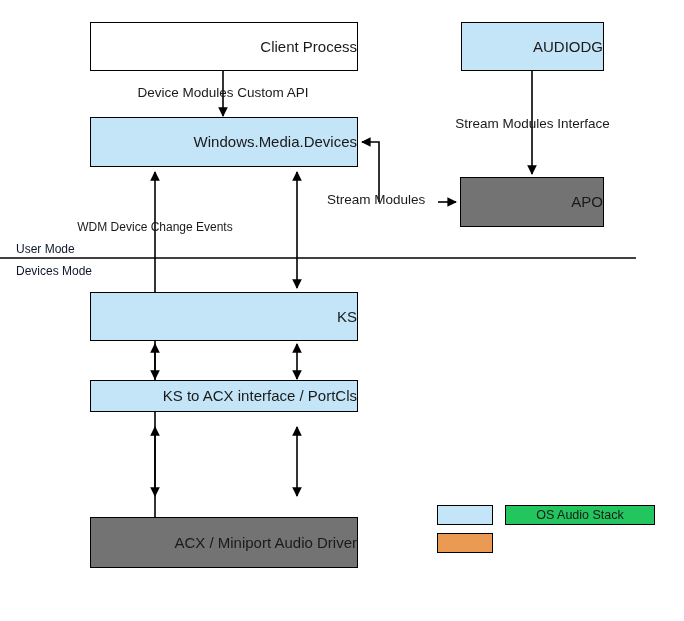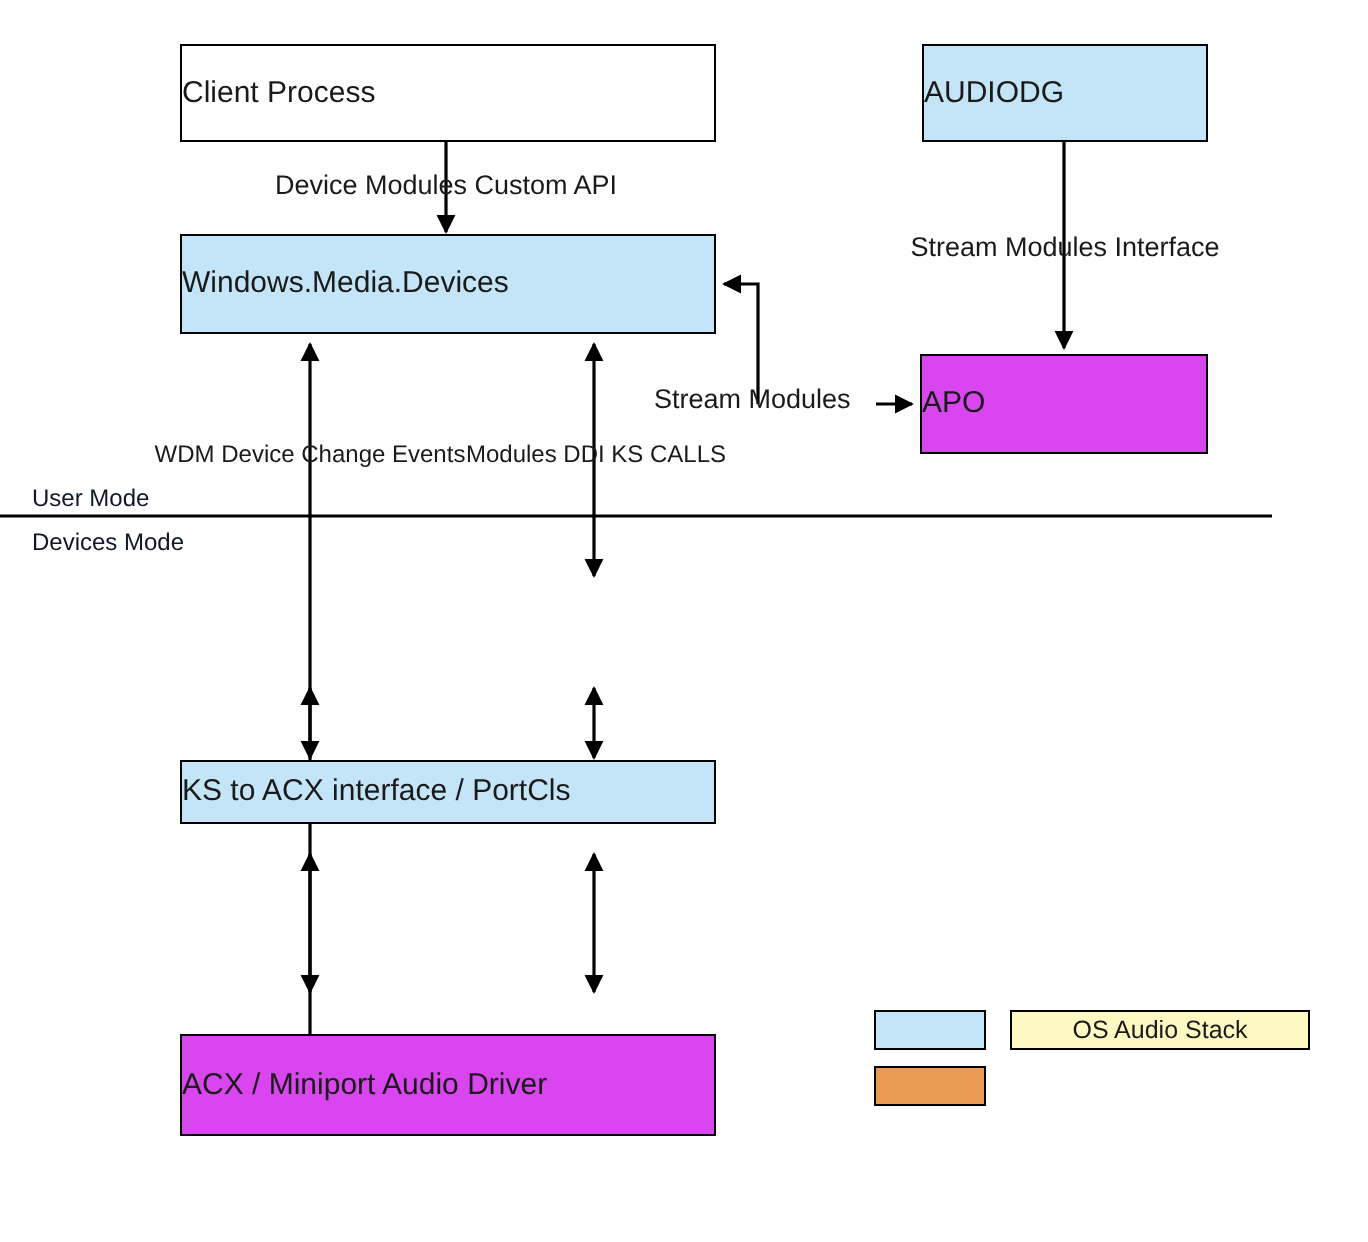--- a/index.html
+++ b/index.html
@@ -16,28 +16,28 @@
     height: 621px;
     background: #ffffff;
     overflow: hidden;
   }
   .node {
     position: absolute;
     box-sizing: border-box;
     border: 1.6px solid #000000;
     display: flex;
     align-items: center;
-    justify-content: flex-start;
+    justify-content: flex-end;
     text-align: center;
     color: #1a1a1a;
     line-height: 1.15;
   }
   .node.fill-white { background: #ffffff; }
   .node.fill-blue  { background: #c3e5f7; }
-  .node.fill-orange{ background: #d946ef; }
+  .node.fill-orange{ background: #737373; }
 
   .edge-label {
     position: absolute;
     color: #1a1a1a;
     white-space: nowrap;
     text-align: center;
     line-height: 1.1;
   }
   .mode-label {
     position: absolute;
@@ -55,21 +55,21 @@
   }
   .legend-swatch {
     position: absolute;
     box-sizing: border-box;
     border: 1.6px solid #000000;
   }
   .legend-box {
     position: absolute;
     box-sizing: border-box;
     border: 1.4px solid #000000;
-    background: #fef9c3;
+    background: #22c55e;
     display: flex;
     align-items: center;
     justify-content: center;
     color: #1a1a1a;
     white-space: nowrap;
   }
 </style>
 </head>
 <body>
 
@@ -117,36 +117,38 @@
   </div>
 
   <div class="node fill-blue" style="left:461px; top:22px; width:143px; height:49px; font-size:15px;">
     <span>AUDIODG</span>
   </div>
 
   <div class="node fill-orange" style="left:460px; top:177px; width:144px; height:50px; font-size:15px;">
     <span>APO</span>
   </div>
 
+  <div class="node fill-blue" style="left:90px; top:292px; width:268px; height:49px; font-size:15px;">
+    <span>KS</span>
+  </div>
 
   <div class="node fill-blue" style="left:90px; top:380px; width:268px; height:32px; font-size:15px;">
     <span>KS to ACX interface / PortCls</span>
   </div>
 
   <div class="node fill-orange" style="left:90px; top:500px; width:268px; height:51px; font-size:15px;margin-top:17px;">
     <span>ACX / Miniport Audio Driver</span>
   </div>
 
   <div class="edge-label" style="left:440px; top:117px; width:185px; font-size:13.5px;">Stream Modules Interface</div>
 
   <div class="edge-label" style="left:123px; top:86px; width:200px; font-size:13.5px;">Device Modules Custom API</div>
 
   <div class="edge-label" style="left:57px; top:221px; width:196px; font-size:12px;text-align:center;">WDM Device Change Events</div>
 
-  <div class="edge-label" style="left:222px; top:221px; width:152px; font-size:12px;">Modules DDI KS CALLS</div>
 
   <div class="edge-label" style="left:327px; top:193px; width:112px; font-size:13.5px; text-align:left;">Stream Modules</div>
 
   <div class="mode-label" style="left:16px; top:242px; font-size:12px;">User Mode</div>
 
   <div class="mode-label" style="left:16px; top:264px; font-size:12px;">Devices Mode</div>
 
   <div class="legend-swatch" style="left:437px; top:505px; width:56px; height:20px; background:#c3e5f7;"></div>
   <div class="legend-box" style="left:505px; top:505px; width:150px; height:20px; font-size:12.5px;">
     <span>OS Audio Stack</span>

